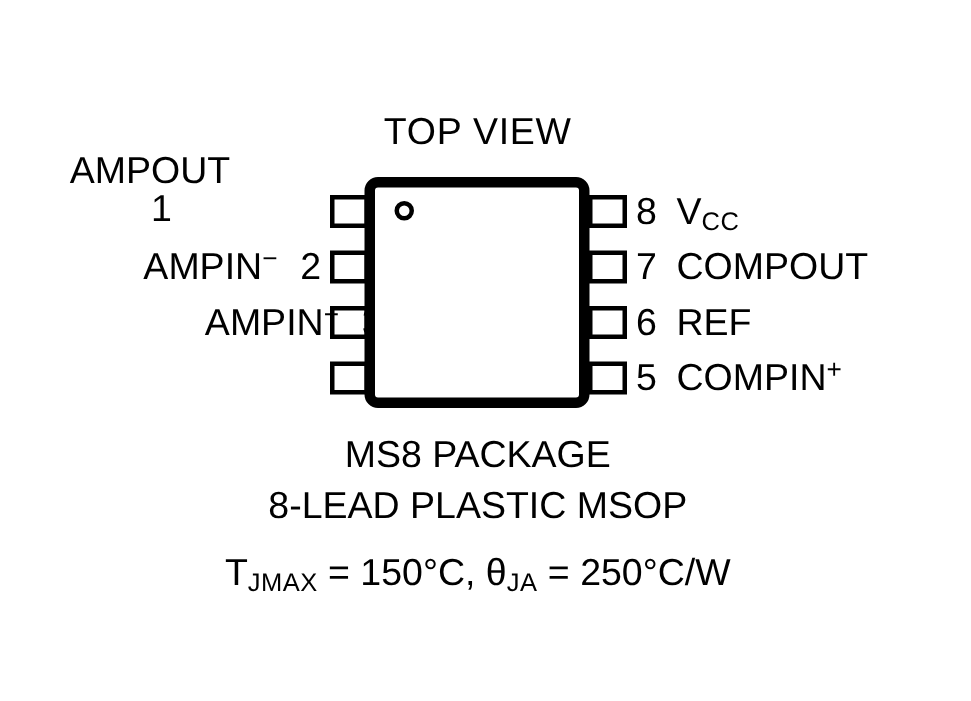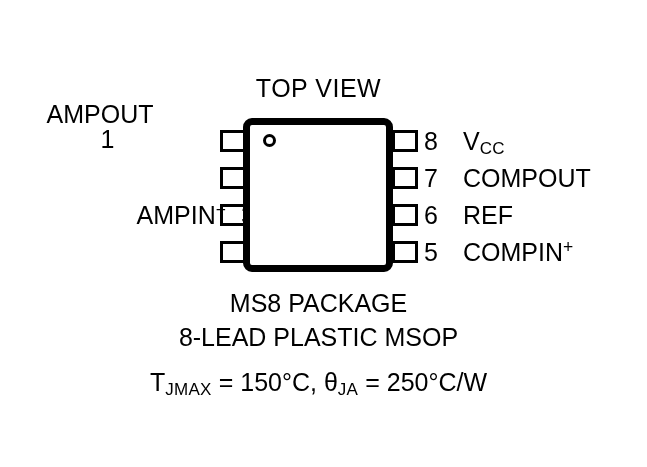--- a/index.html
+++ b/index.html
@@ -114,21 +114,21 @@
     left: 424px;
     top: 0;
     width: 223px;
     height: 467px;
   }
   .right-rows .pin-row {
     left: 0;
     justify-content: flex-start;
   }
   .right-rows .pin-num  { width: 15px; text-align: left; }
-  .right-rows .pin-name { margin-left: 24px; }
+  .right-rows .pin-name { margin-left: 12px; }
 
   
   sub {
     font-size: 0.68em;
     vertical-align: baseline;
     position: relative;
     top: 0.26em;
     letter-spacing: 0.3px;
   }
   sup {
@@ -177,20 +177,24 @@
   <div class="lead right" style="top:204px;"></div>
   <div class="lead right" style="top:241px;"></div>
 
   <div class="left-rows">
 
     <div class="pin-row" style="top:130px;flex-direction:column;">
       <span class="pin-name"><span>AMPOUT</span></span>
       <span class="pin-num">1</span>
     </div>
 
+    <div class="pin-row" style="top:167px;">
+      <span class="pin-name"><span>AMPIN</span><sup>−</sup></span>
+      <span class="pin-num">2</span>
+    </div>
 
     <div class="pin-row" style="top:204px;padding-left:41px;">
       <span class="pin-name"><span>AMPIN</span><sup>+</sup></span>
       <span class="pin-num">3</span>
     </div>
 
 
   </div>
 
   <div class="right-rows">

